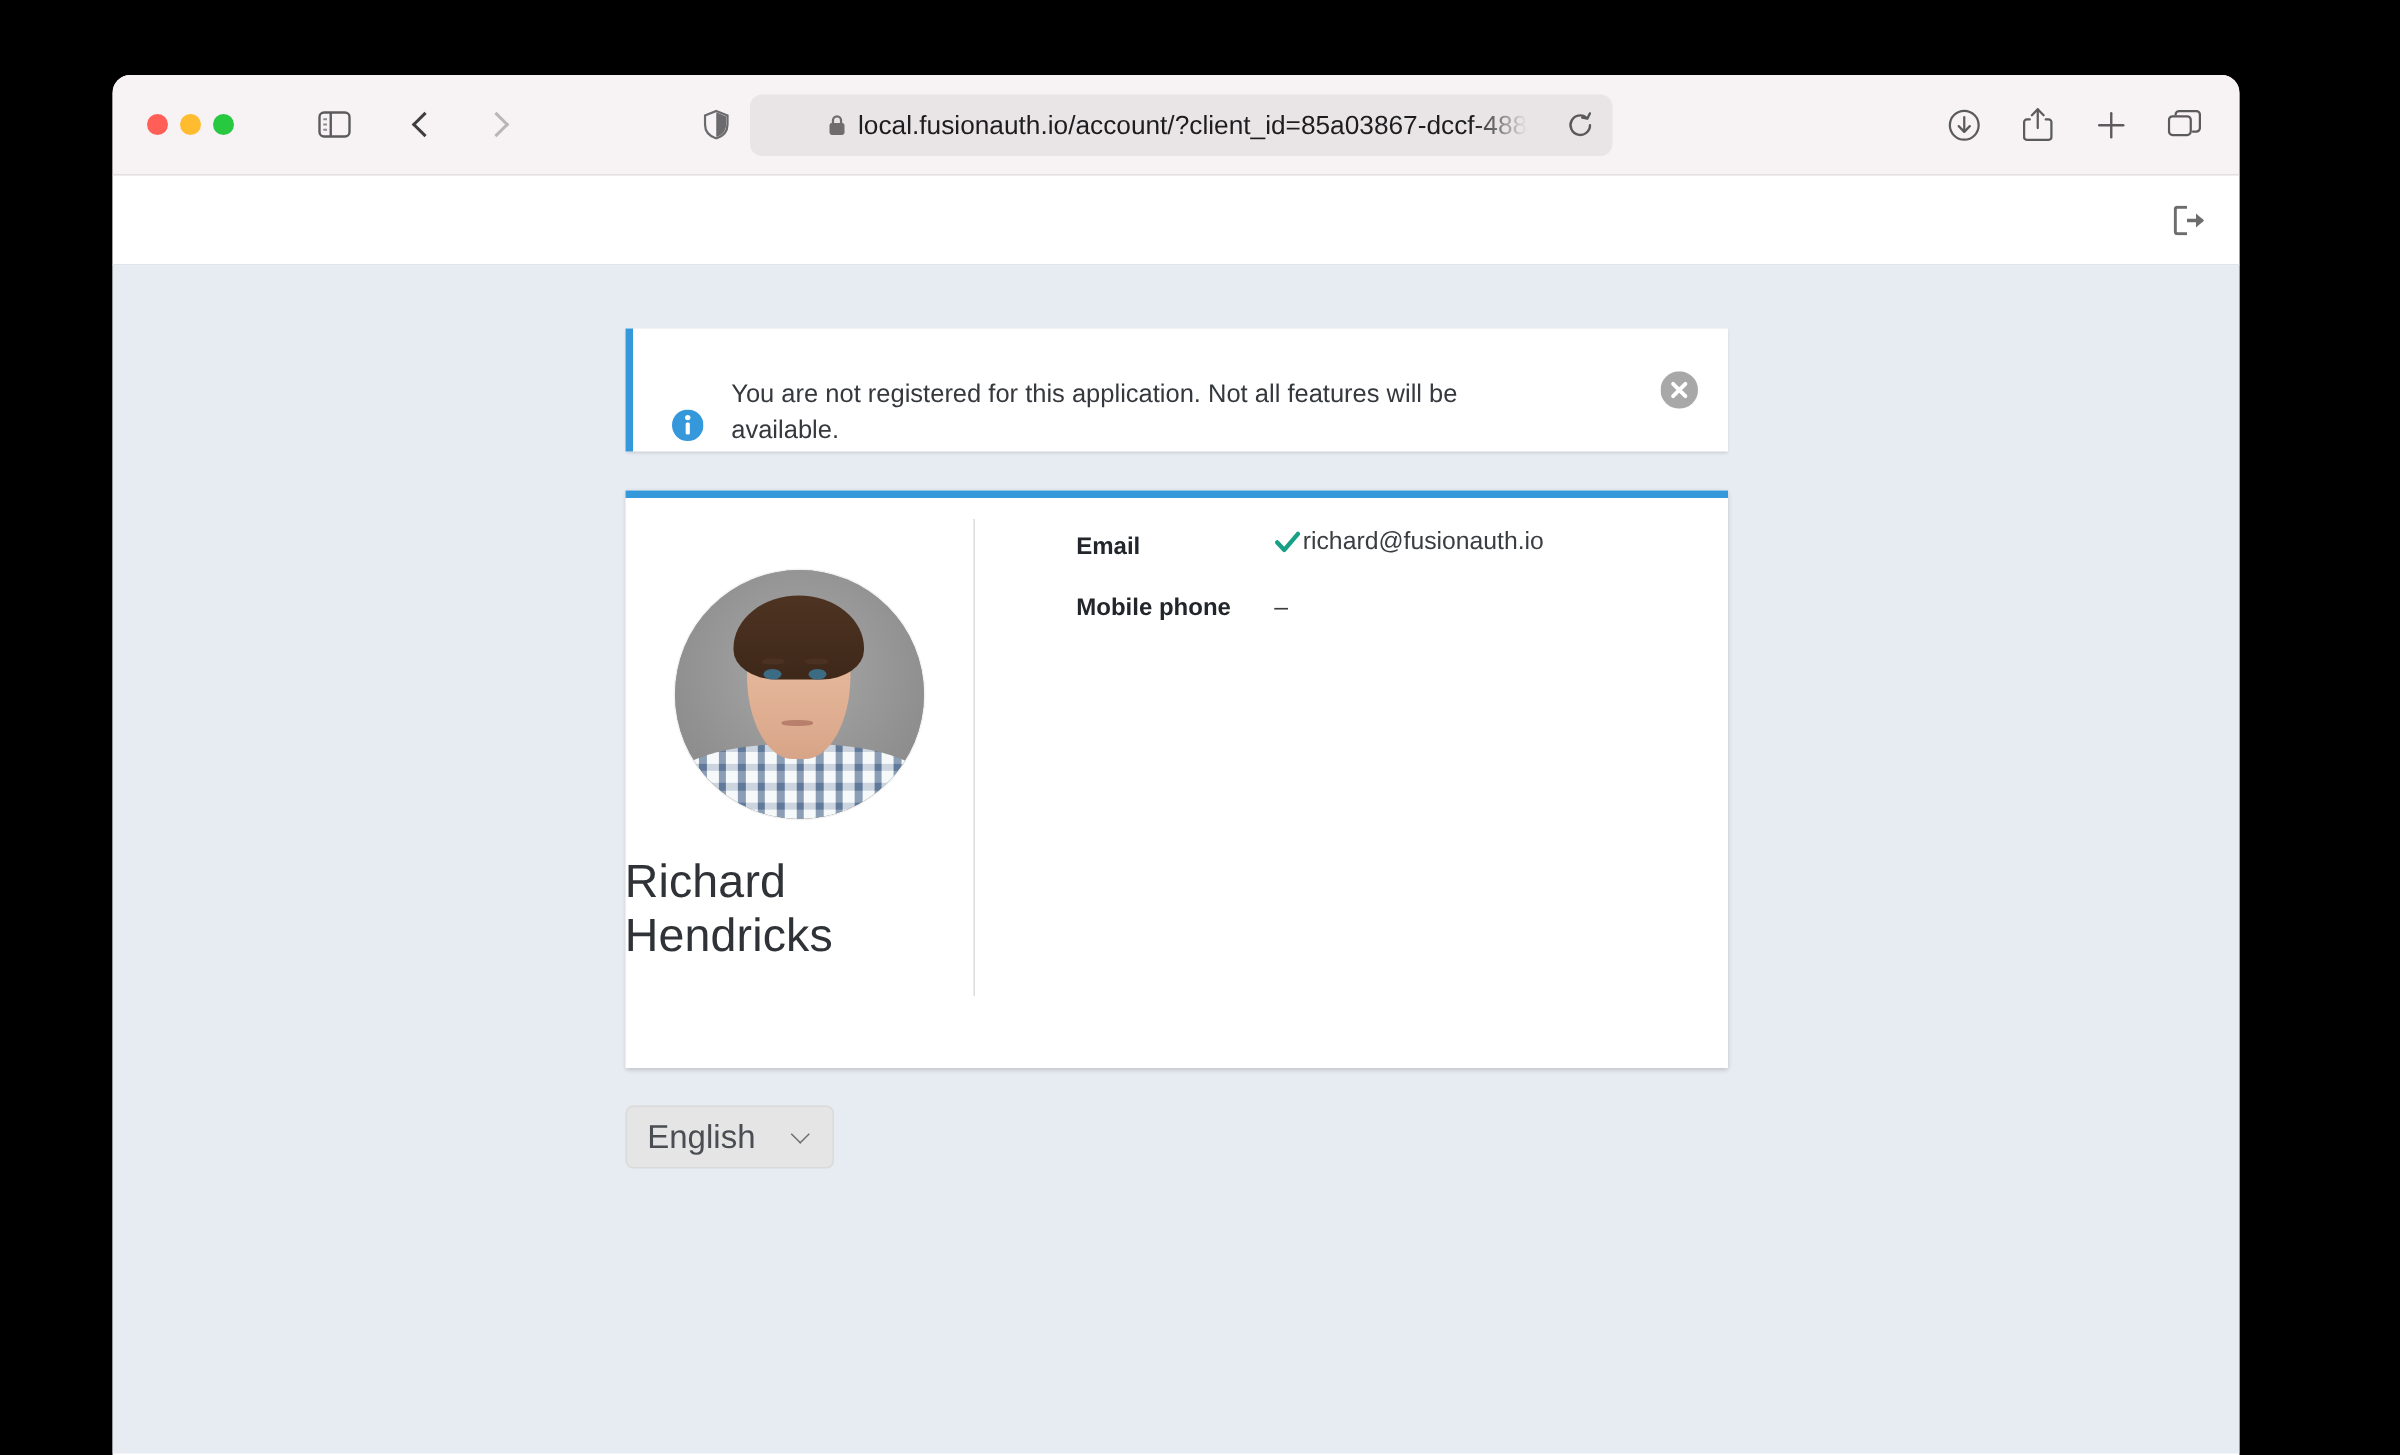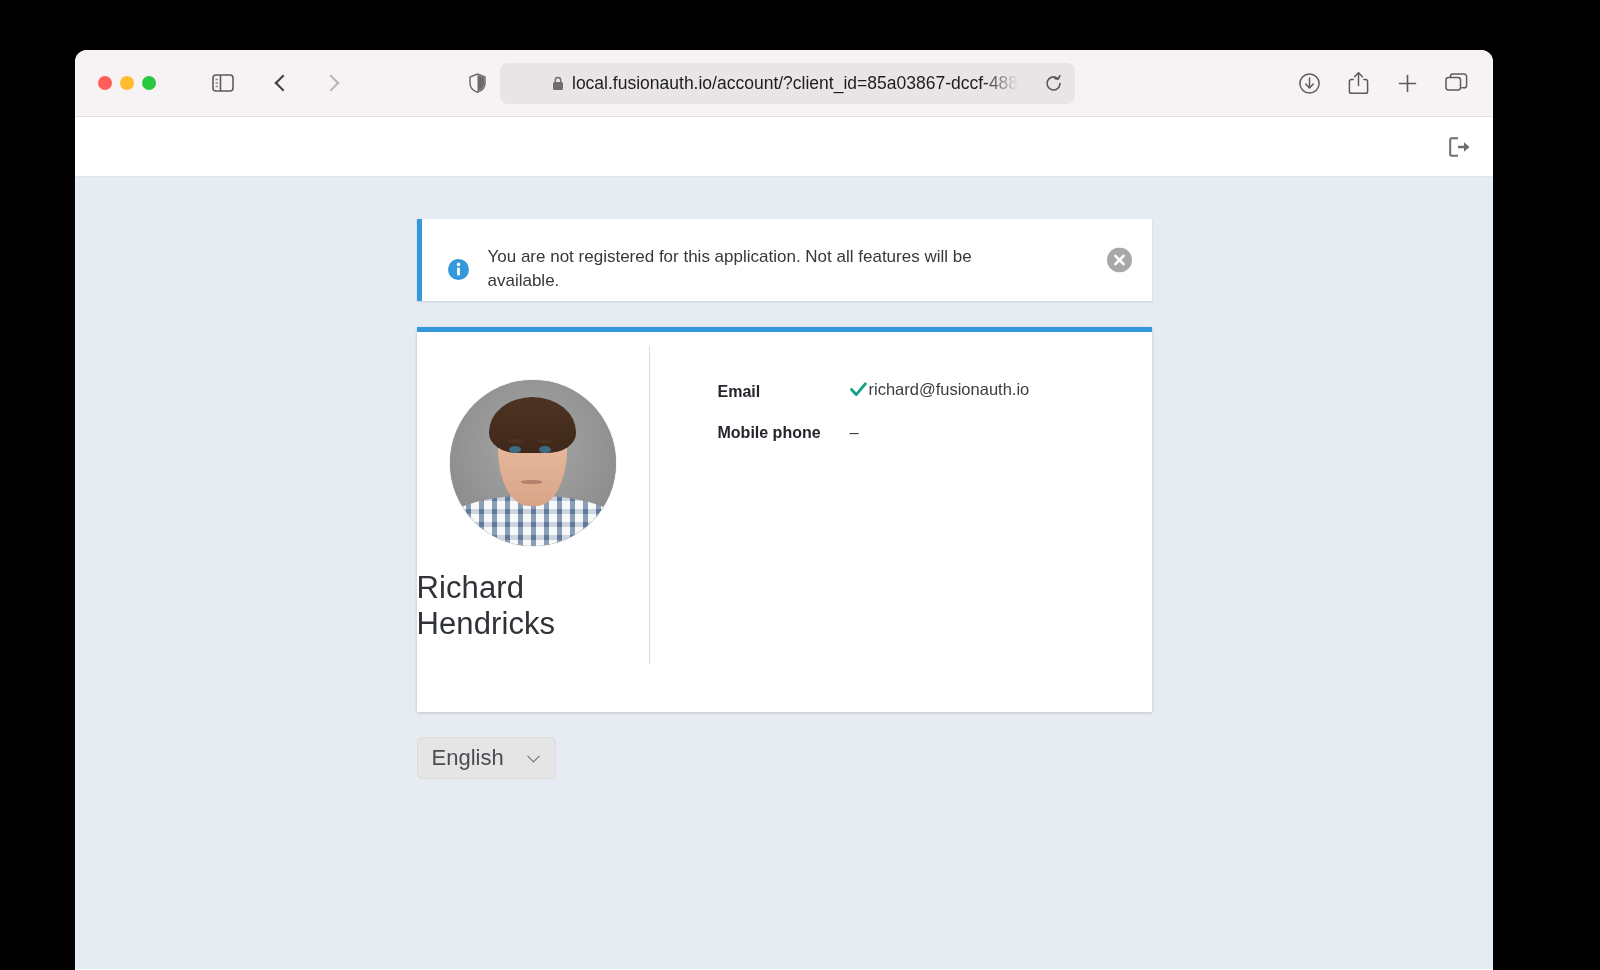--- a/index.html
+++ b/index.html
@@ -95,21 +95,21 @@
   .content { width: 735px; margin: 0 auto; }
 
   
   .alert {
     position: relative;
     background: #ffffff;
     border-left: 5px solid #3498db;
     box-shadow: 0 1px 2px rgba(0,0,0,0.13);
     padding: 20px 60px 2px 26px;
     display: flex;
-    align-items: center;
+    align-items: flex-end;
     min-height: 82px;
   }
   .alert-icon { flex: 0 0 auto; margin-top: 4px; }
   .alert-text {
     margin-left: 19px;
     font-size: 17px;
     line-height: 1.42;
     color: #35383c;
     max-width: 560px;
   }
@@ -179,21 +179,21 @@
     font-size: 31px;
     font-weight: 400;
     color: #2f3236;
     letter-spacing: 0.1px;
   }
   .card-divider {
     width: 1px;
     background: #dcdcdc;
     margin: 14px 0 48px 0;
   }
-  .card-right { flex: 1; padding: 48px 0 0 68px; }
+  .card-right { flex: 1; padding: 20px 0 0 68px; }
   .detail-row { display: flex; align-items: baseline; margin-bottom: 22px; }
   .detail-label {
     width: 132px;
     font-size: 16px;
     font-weight: 700;
     color: #22262b;
   }
   .detail-value {
     font-size: 16.5px;
     color: #3a3d41;

